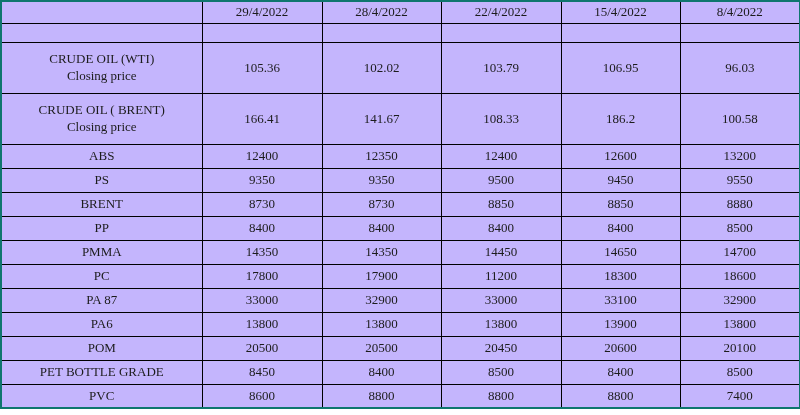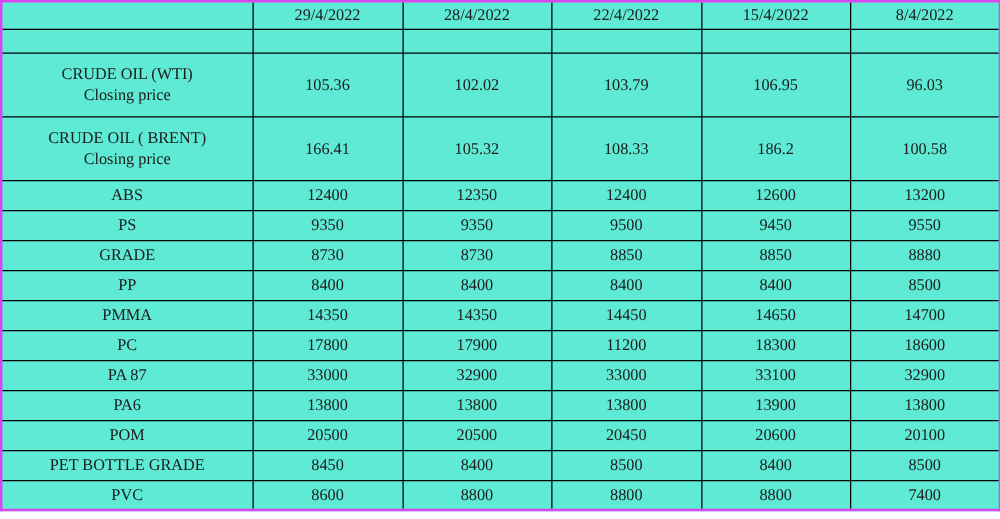--- a/index.html
+++ b/index.html
@@ -10,22 +10,22 @@
     width: 800px;
     height: 415px;
     overflow: hidden;
     font-family: "Liberation Serif", "DejaVu Serif", serif;
     color: #1c1c1c;
   }
   table.price-table {
     width: 799px;
     border-collapse: collapse;
     table-layout: fixed;
-    background: #5eead4;
-    border: 2px solid #d946ef;
+    background: #c4b5fd;
+    border: 2px solid #0f766e;
   }
   table.price-table th,
   table.price-table td {
     border: 1px solid #000000;
     text-align: center;
     vertical-align: middle;
     font-size: 13px;
     font-weight: normal;
     padding: 0 2px;
     overflow: hidden;
@@ -79,21 +79,21 @@
         <td>103.79</td>
         <td>106.95</td>
         <td>96.03</td>
       </tr>
       <tr class="crude-row">
         <td class="label-cell">
           <div class="main-label">CRUDE OIL ( BRENT)</div>
           <div class="sub-label">Closing price</div>
         </td>
         <td>166.41</td>
-        <td>105.32</td>
+        <td>141.67</td>
         <td>108.33</td>
         <td>186.2</td>
         <td>100.58</td>
       </tr>
       <tr class="material-row">
         <td class="label-cell">ABS</td>
         <td>12400</td>
         <td>12350</td>
         <td>12400</td>
         <td>12600</td>
@@ -101,21 +101,21 @@
       </tr>
       <tr class="material-row">
         <td class="label-cell">PS</td>
         <td>9350</td>
         <td>9350</td>
         <td>9500</td>
         <td>9450</td>
         <td>9550</td>
       </tr>
       <tr class="material-row">
-        <td class="label-cell">GRADE</td>
+        <td class="label-cell">BRENT</td>
         <td>8730</td>
         <td>8730</td>
         <td>8850</td>
         <td>8850</td>
         <td>8880</td>
       </tr>
       <tr class="material-row">
         <td class="label-cell">PP</td>
         <td>8400</td>
         <td>8400</td>

